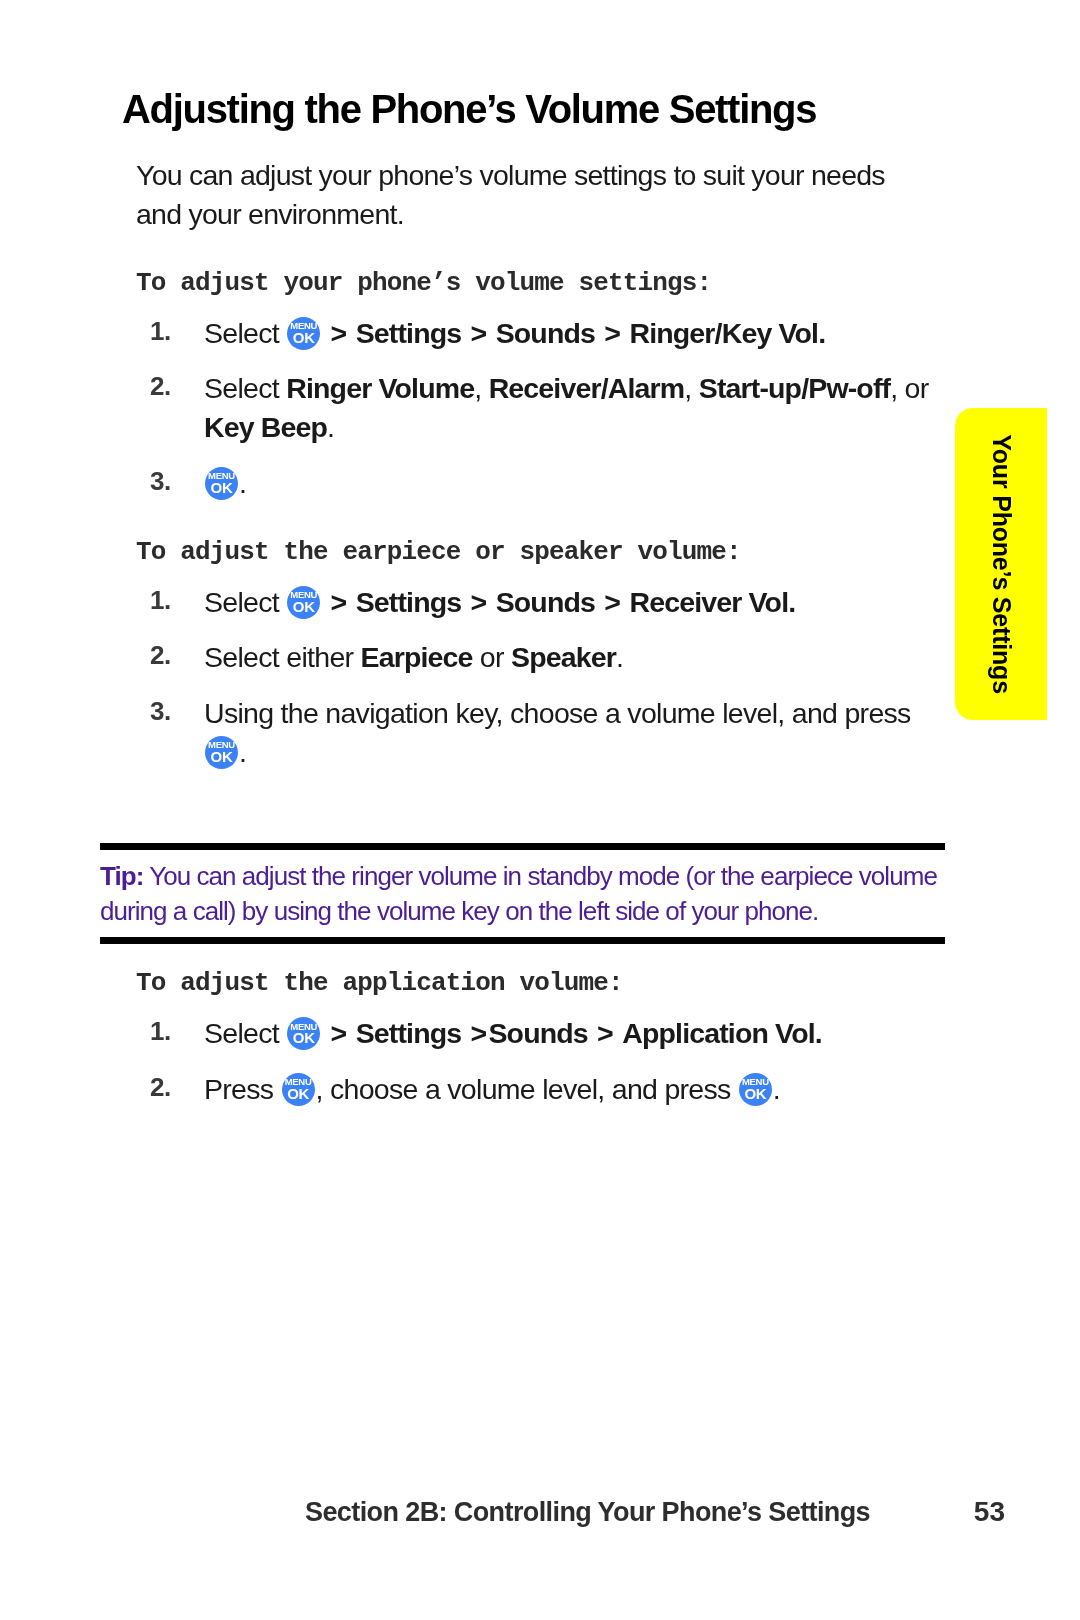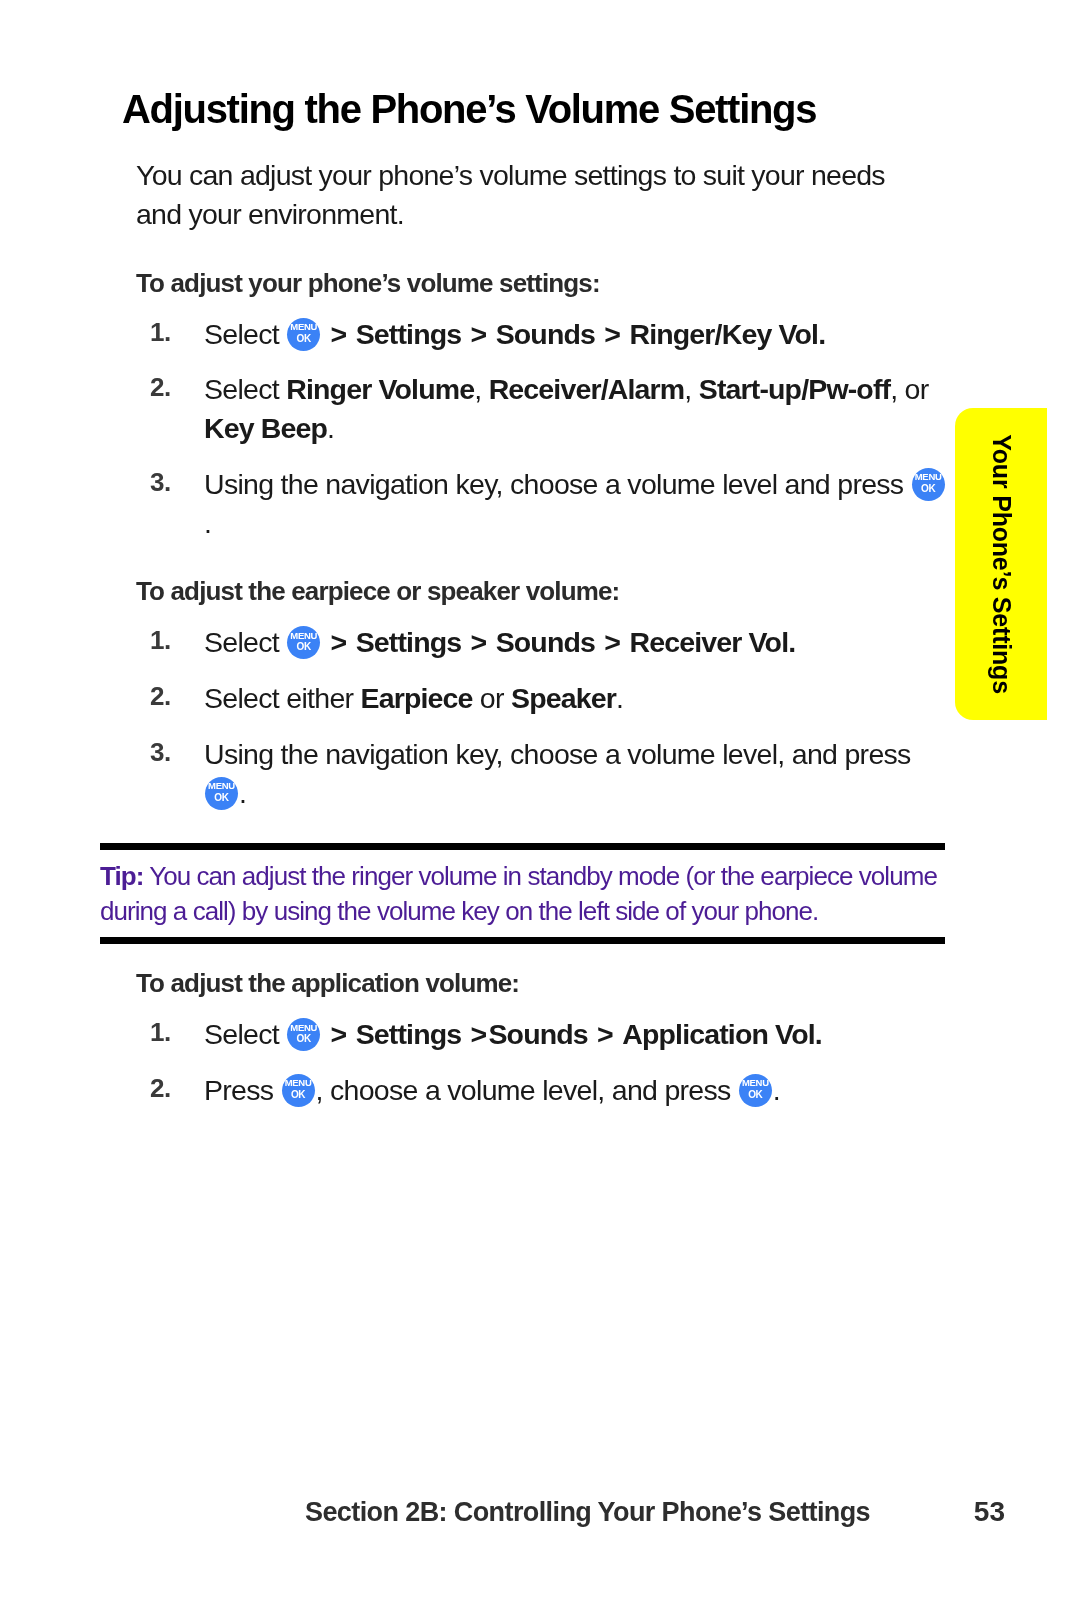--- a/index.html
+++ b/index.html
@@ -76,20 +76,21 @@
   }
 
   h2.sub-head {
     margin-left: 14px;
     margin-top: 34px;
     margin-bottom: 16px;
     font-size: 26px;
     font-weight: bold;
     letter-spacing: -0.85px;
     color: #2b2b2b;
+    font-family: Liberation Mono, monospace;
   }
 
   ol.steps {
     list-style: none;
     margin-left: 14px;
     margin-top: 0;
   }
 
   ol.steps > li {
     position: relative;
@@ -135,21 +136,21 @@
     position: absolute;
     left: 0;
     width: 100%;
     text-align: center;
     color: #ffffff;
     font-family: "Liberation Sans", sans-serif;
     font-weight: bold;
     letter-spacing: -0.3px;
   }
   .menukey .mk-top { top: 4.5px;  font-size: 9.5px; line-height: 9.5px; }
-  .menukey .mk-bot { top: 16px;   font-size: 10px; line-height: 9.5px; }
+  .menukey .mk-bot { top: 16px;   font-size: 15px; line-height: 9.5px; }
 
   
   .tip-box {
     position: absolute;
     left: 100px;
     top: 843px;
     width: 845px;
   }
   .tip-rule {
     height: 7px;
@@ -206,21 +207,21 @@
 
     <h1 class="page-title">Adjusting the Phone’s Volume Settings</h1>
 
     <p class="intro">You can adjust your phone’s volume settings to suit your needs and your environment.</p>
 
     <div id="sections-host">
         <h2 class="sub-head">To adjust your phone’s volume settings:</h2>
         <ol class="steps">
           <li><span class="num">1.</span><span>Select </span><span class="menukey"><span class="mk-top">MENU</span><span class="mk-bot">OK</span></span><span class="chev"> &gt; </span><span class="b">Settings</span><span class="chev"> &gt; </span><span class="b">Sounds</span><span class="chev"> &gt; </span><span class="b">Ringer/Key Vol.</span></li>
           <li><span class="num">2.</span><span>Select </span><span class="b">Ringer Volume</span><span>, </span><span class="b">Receiver/Alarm</span><span>, </span><span class="b">Start-up/Pw-off</span><span>, or </span><span class="b">Key Beep</span><span>.</span></li>
-          <li><span class="num">3.</span><span>Using the navigation key, choose a volume level and press </span><span class="menukey"><span class="mk-top">MENU</span><span class="mk-bot">OK</span></span><span>.</span></li>
+          <li><span class="num">3.</span><span class="menukey"><span class="mk-top">MENU</span><span class="mk-bot">OK</span></span><span>.</span></li>
         </ol>
         <h2 class="sub-head">To adjust the earpiece or speaker volume:</h2>
         <ol class="steps">
           <li><span class="num">1.</span><span>Select </span><span class="menukey"><span class="mk-top">MENU</span><span class="mk-bot">OK</span></span><span class="chev"> &gt; </span><span class="b">Settings</span><span class="chev"> &gt; </span><span class="b">Sounds</span><span class="chev"> &gt; </span><span class="b">Receiver Vol.</span></li>
           <li><span class="num">2.</span><span>Select either </span><span class="b">Earpiece</span><span> or </span><span class="b">Speaker</span><span>.</span></li>
           <li><span class="num">3.</span><span>Using the navigation key, choose a volume level, and press </span><span class="menukey"><span class="mk-top">MENU</span><span class="mk-bot">OK</span></span><span>.</span></li>
         </ol>
       </div>
 
   </div>

